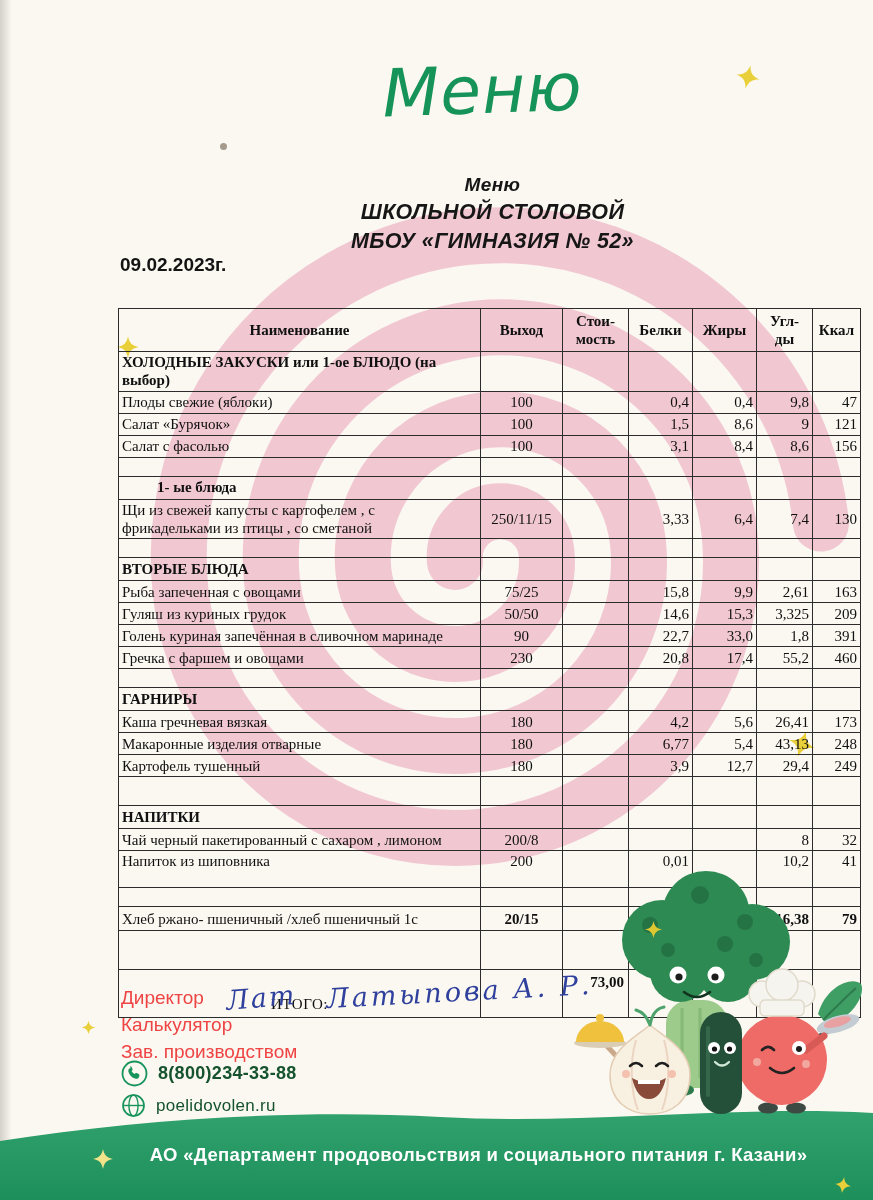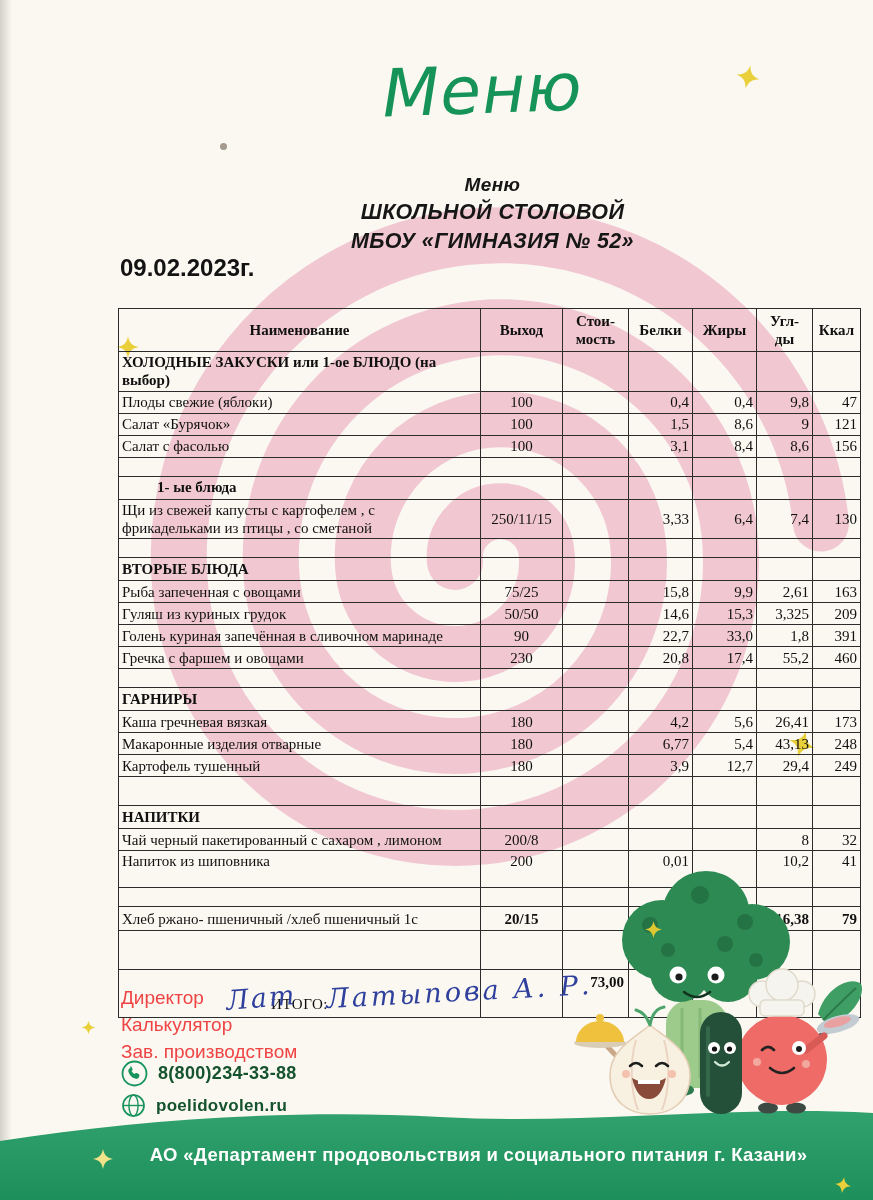--- a/index.html
+++ b/index.html
@@ -30,21 +30,21 @@
   }
   .doc-header{
     position:absolute;top:172px;left:0;right:0;text-align:center;z-index:3;
     transform:translateX(56px);
     font-style:italic;font-weight:bold;color:#161616;letter-spacing:.4px;
   }
   .doc-header .l1{font-size:19px;line-height:26px;}
   .doc-header .l2,.doc-header .l3{font-size:21.5px;line-height:29px;}
   .menu-date{
     position:absolute;left:120px;top:254px;z-index:3;
-    font-size:24px;font-weight:bold;color:#131313;
+    font-size:19px;font-weight:bold;color:#131313;
   }
   
   .menu-table{
     position:absolute;left:118px;top:308px;width:742px;z-index:3;
     border-collapse:collapse;table-layout:fixed;
     font-family:"Liberation Serif", serif;font-size:15px;color:#101010;
   }
   .menu-table th,.menu-table td{border:1px solid #2c2c2c;padding:1px 3px;vertical-align:middle;line-height:1.22;}
   .menu-table th{font-weight:bold;text-align:center;height:40px;white-space:pre-line;}
   .cell-name{text-align:left;padding-left:4px;padding-right:6px;margin-top:9px;}
@@ -74,21 +74,21 @@
   .signature{
     position:absolute;left:326px;top:976px;z-index:3;color:#30409d;
     font-family:"DejaVu Serif", serif;font-style:italic;font-size:27px;
     transform:rotate(-3deg);letter-spacing:3px;white-space:nowrap;
   }
   
   .contact-row{position:absolute;left:121px;z-index:3;display:flex;align-items:center;gap:10px;}
   .contact-phone{top:1060px;}
   .contact-site{top:1093px;}
   .contact-row .label{color:#14532d;font-size:18px;font-weight:bold;letter-spacing:.3px;}
-  .contact-site .label{font-weight:700;font-size:17px;}
+  .contact-site .label{font-weight:400;font-size:17px;}
   
   .wave{position:absolute;left:0;top:1095px;z-index:4;}
   .mascots{position:absolute;left:560px;top:850px;z-index:5;}
   .banner-text{
     position:absolute;left:0;right:0;top:1144px;z-index:6;text-align:center;
     transform:translateX(42px);
     color:#ffffff;font-size:18.5px;font-weight:600;letter-spacing:.3px;
   }
 </style>
 </head>

